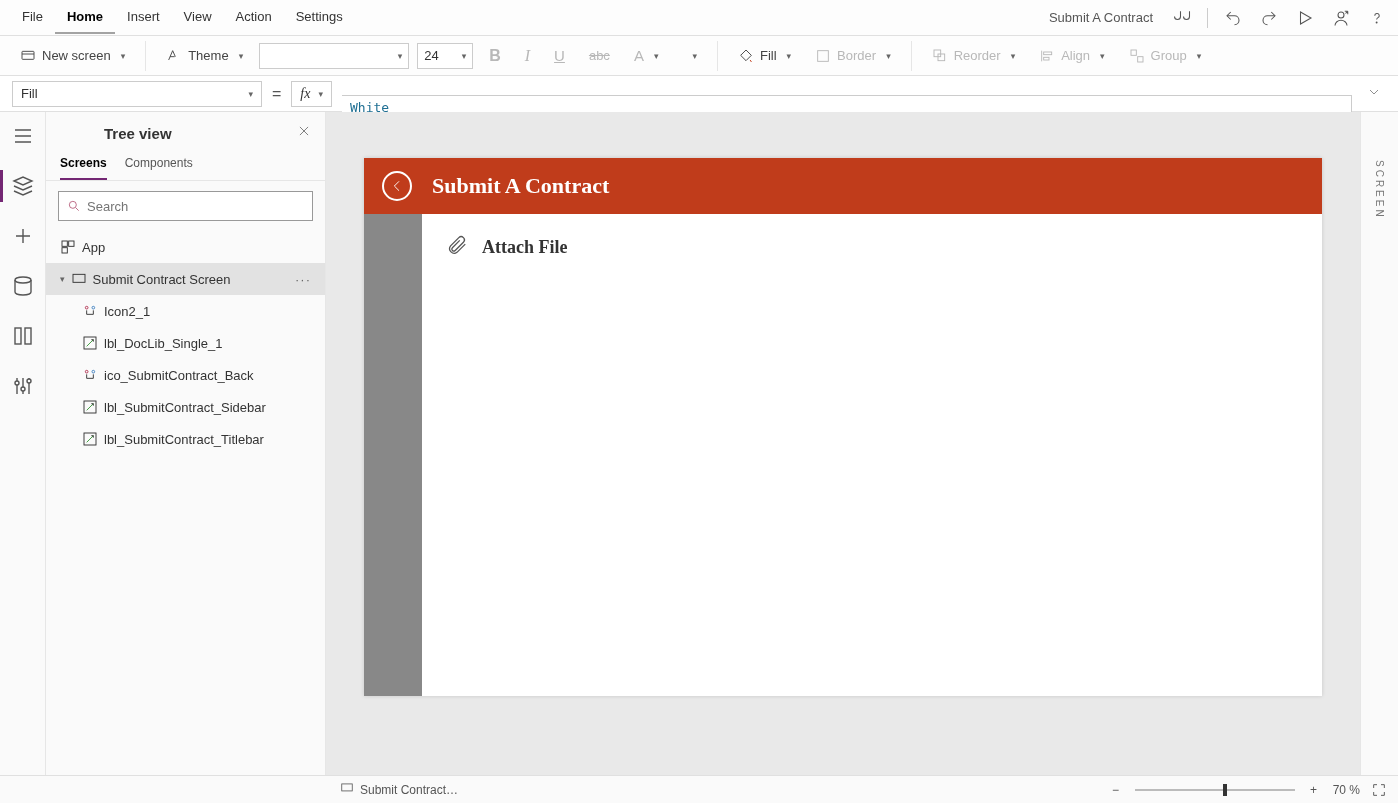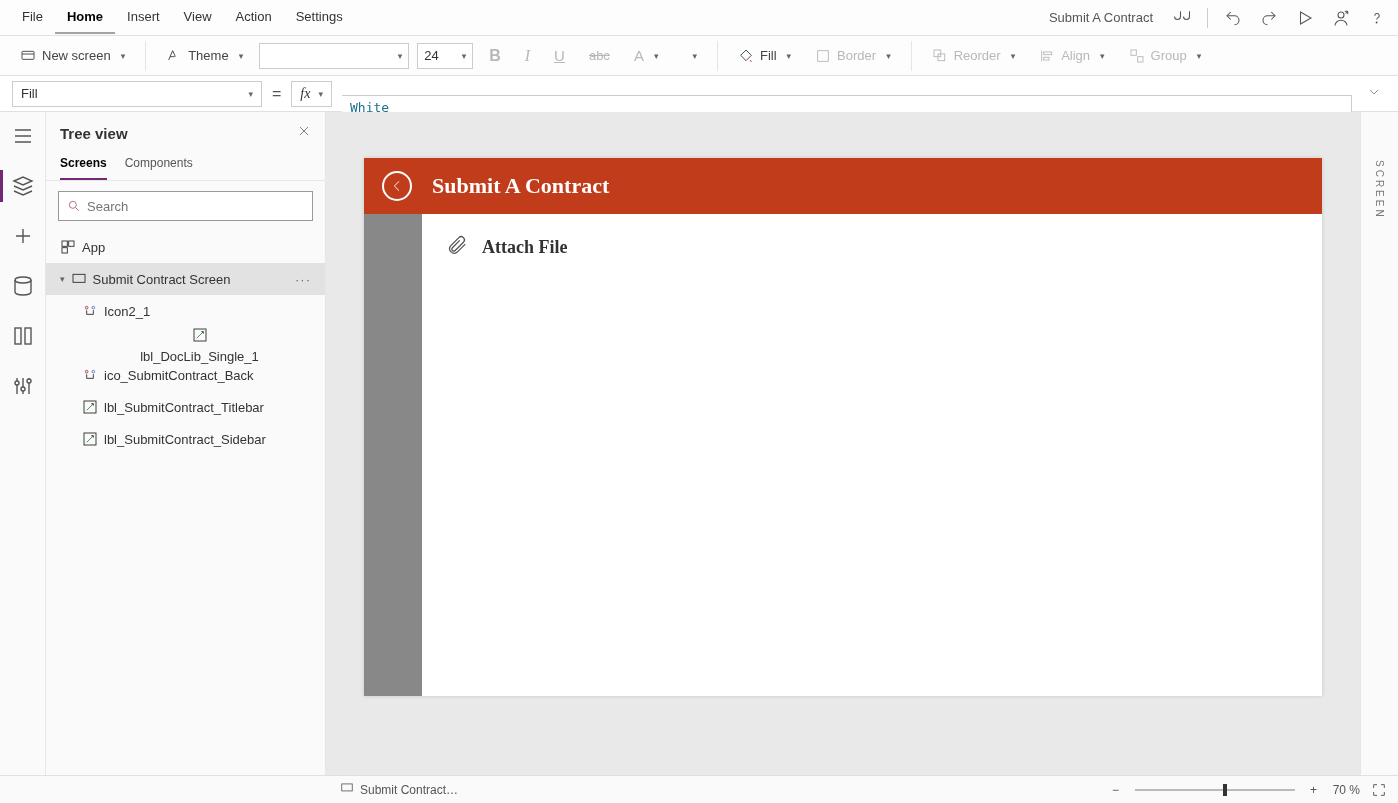--- a/index.html
+++ b/index.html
@@ -38,21 +38,21 @@
 
 
 .main { display: flex; height: calc(803px - 36px - 40px - 36px - 28px); }
 .leftrail { width: 46px; background: #fafafa; border-right: 1px solid #e6e6e6; display: flex; flex-direction: column; align-items: center; padding-top: 12px; gap: 26px; }
 .leftrail .rail-btn { width: 24px; height: 24px; display:flex; align-items:center; justify-content:center; color:#555; cursor:pointer; }
 .leftrail .rail-btn.active { position: relative; }
 .leftrail .rail-btn.active::before { content:""; position:absolute; left:-11px; top:-4px; bottom:-4px; width:3px; background:#742774; }
 
 .treepane { width: 280px; background: #fafafa; border-right: 1px solid #e6e6e6; display:flex; flex-direction:column; }
 .treepane .tp-header { display:flex; align-items:center; justify-content:space-between; padding: 12px 14px 4px; }
-.treepane .tp-title { font-size: 15px; font-weight: 600; }
+.treepane .tp-title { font-size: 15px; font-weight: 600; margin-left: 44px; }
 .treepane .tp-close { cursor:pointer; color:#666; }
 .treepane .tp-tabs { display:flex; gap:18px; padding: 4px 14px 0; border-bottom:1px solid #e6e6e6; font-size:12px; }
 .treepane .tp-tab { padding: 6px 0 8px; cursor:pointer; color:#555; }
 .treepane .tp-tab.active { color:#000; font-weight:600; border-bottom:2px solid #742774; }
 .treepane .tp-search { margin: 10px 12px; border:1px solid #999; height:30px; display:flex; align-items:center; padding:0 8px; gap:6px; background:#fff; }
 .treepane .tp-search input { border:none; outline:none; flex:1; font-size:13px; }
 .tree-list { flex:1; overflow:auto; font-size:13px; }
 .tree-row { display:flex; align-items:center; height:32px; padding: 0 8px; gap:6px; cursor:pointer; }
 .tree-row.selected { background:#e2e2e2; }
 .tree-row .ctx { margin-left:auto; color:#666; letter-spacing:1px; padding:0 6px; }
@@ -333,21 +333,21 @@
         <div class="tree-row" style="padding-left: 36px;">
           <span class="tree-icon">
             <svg viewBox="0 0 24 24">
               <circle cx="7" cy="7" r="2" stroke="#b03050"></circle>
               <circle cx="17" cy="7" r="2" stroke="#4080c0"></circle>
               <path d="M7 11v6h10v-6"></path>
             </svg>
           </span>
           <span>Icon2_1</span>
         </div>
-        <div class="tree-row" style="padding-left: 36px; flex-direction: column;">
+        <div class="tree-row" style="padding-left: 36px;">
           <span class="tree-icon">
             <svg viewBox="0 0 24 24">
               <rect x="3" y="3" width="18" height="18"></rect>
               <path d="M7 17L17 7" stroke="#3a9a3a"></path>
               <path d="M14 7h3v3"></path>
             </svg>
           </span>
           <span>lbl_DocLib_Single_1</span>
         </div>
         <div class="tree-row" style="padding-left: 36px;">
@@ -361,31 +361,31 @@
           <span>ico_SubmitContract_Back</span>
         </div>
         <div class="tree-row" style="padding-left: 36px;">
           <span class="tree-icon">
             <svg viewBox="0 0 24 24">
               <rect x="3" y="3" width="18" height="18"></rect>
               <path d="M7 17L17 7" stroke="#3a9a3a"></path>
               <path d="M14 7h3v3"></path>
             </svg>
           </span>
-          <span>lbl_SubmitContract_Titlebar</span>
+          <span>lbl_SubmitContract_Sidebar</span>
         </div>
         <div class="tree-row" style="padding-left: 36px;">
           <span class="tree-icon">
             <svg viewBox="0 0 24 24">
               <rect x="3" y="3" width="18" height="18"></rect>
               <path d="M7 17L17 7" stroke="#3a9a3a"></path>
               <path d="M14 7h3v3"></path>
             </svg>
           </span>
-          <span>lbl_SubmitContract_Sidebar</span>
+          <span>lbl_SubmitContract_Titlebar</span>
         </div>
       </div>
   </div>
 
   <div class="canvaswrap">
     <div class="canvas">
       <div class="app-titlebar">
         <div class="back-circle">
             <svg width="16" height="16" viewBox="0 0 24 24" stroke="#fff" stroke-width="2.5">
               <path d="M15 5l-7 7 7 7"></path>

